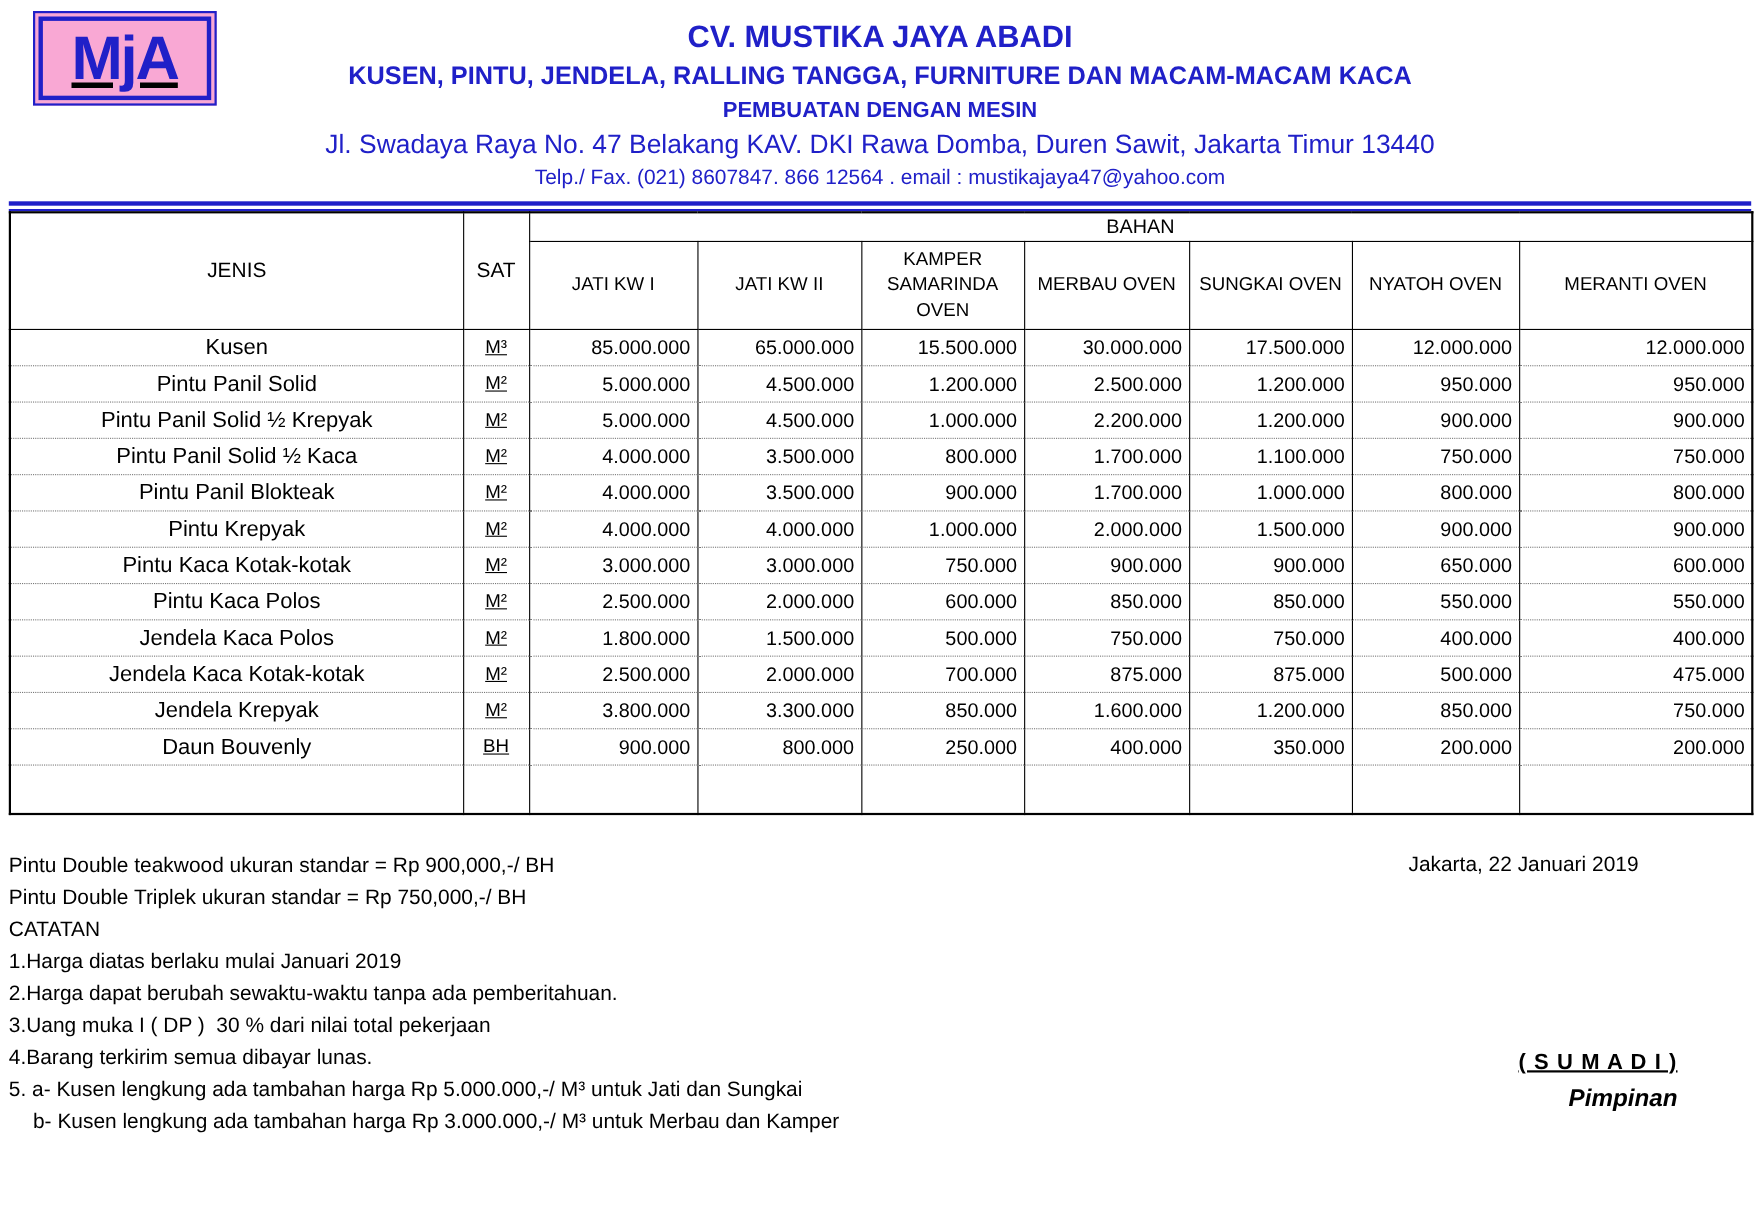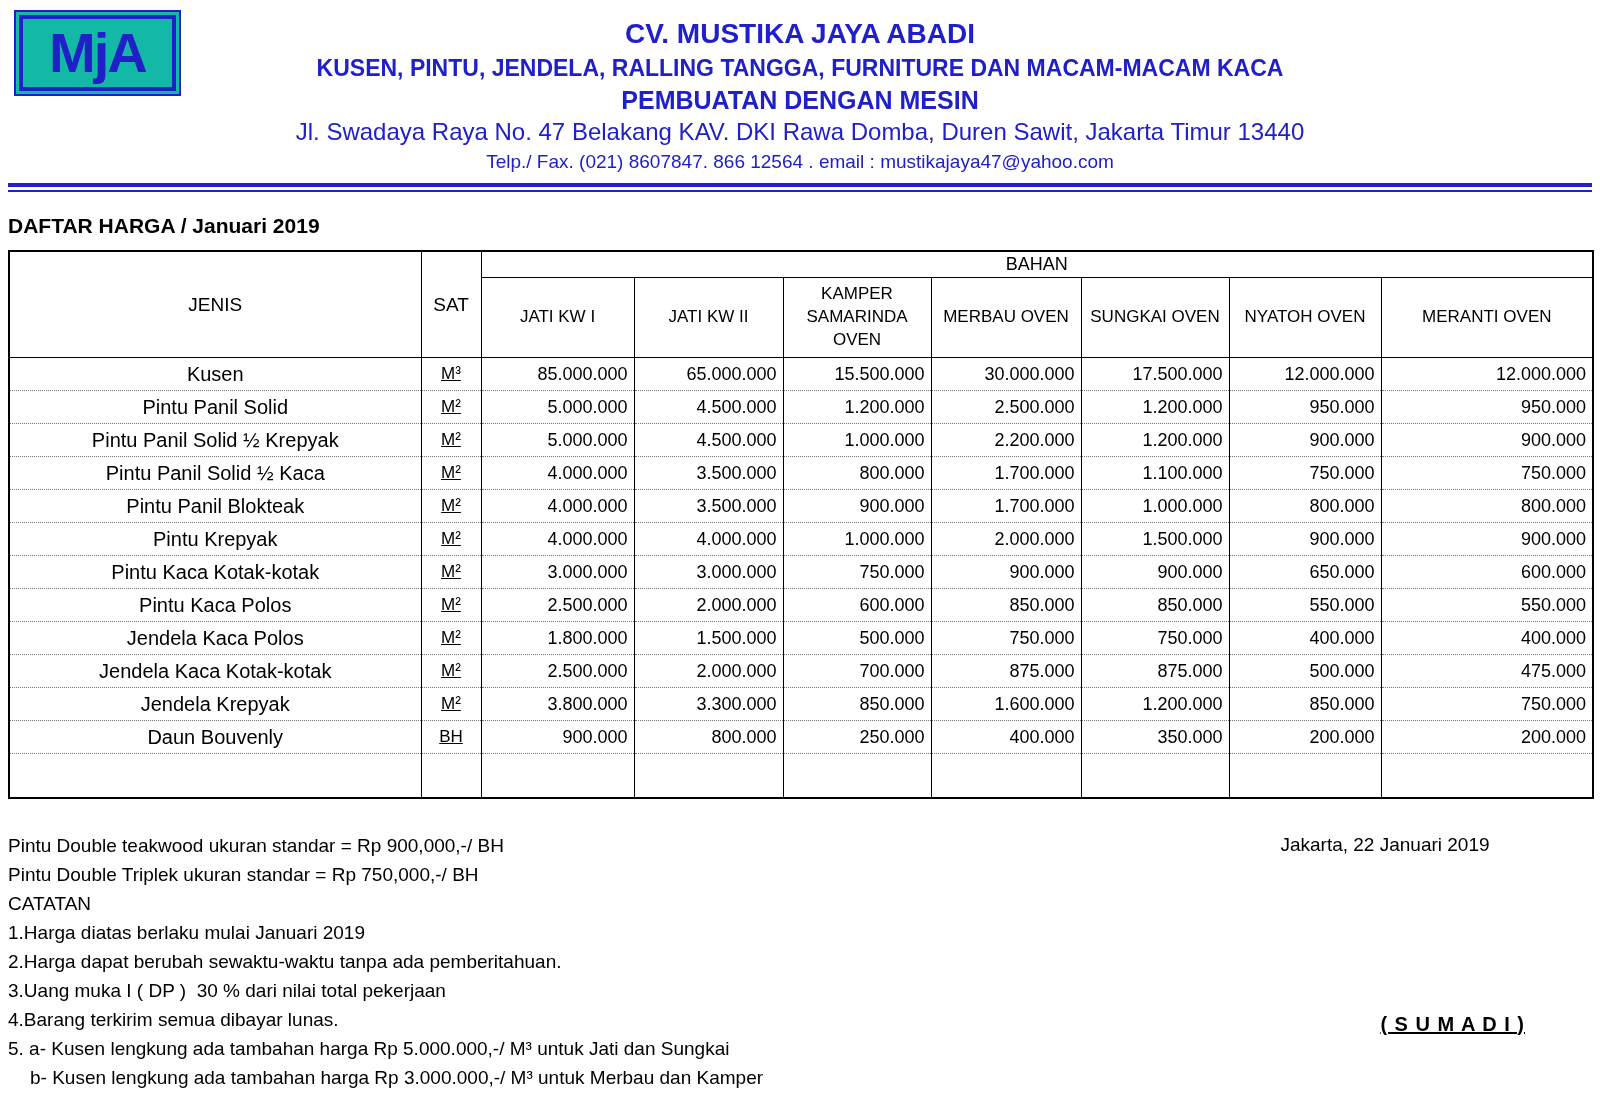--- a/index.html
+++ b/index.html
@@ -1,27 +1,27 @@
 <!DOCTYPE html>
 <html style="--accent: #2020c8;"><head>
 <meta charset="utf-8">
 <style>
   html,body{margin:0;padding:0;background:#fff;}
   body{font-family:"Liberation Sans", sans-serif;color:#000;}
   .page{position:relative;width:1600px;height:1106px;box-sizing:border-box;padding:8px;background:#fff;overflow:hidden;}
 
   
   .letterhead{position:relative;min-height:162px;}
-  .logo-outer{position:absolute;left:6px;top:2px;border:2px solid var(--accent);padding:3px;background:#14b8a6;}
+  .logo-outer{position:absolute;left:22px;top:2px;border:2px solid var(--accent);padding:3px;background:#f9a8d4;text-decoration:underline;}
   .logo-inner{border:4px solid var(--accent);padding:6px 26px;}
   .logo-text{font-size:56px;font-weight:bold;color:var(--accent);letter-spacing:-2px;line-height:1.0;display:block;}
   .head-center{text-align:center;padding-top:8px;}
   .company{color:var(--accent);font-weight:bold;font-size:28px;line-height:36px;}
   .tagline{color:var(--accent);font-weight:bold;font-size:23px;line-height:33px;}
-  .subtitle{color:var(--accent);font-weight:bold;font-size:25px;line-height:31px;text-align:center;}
+  .subtitle{color:var(--accent);font-weight:bold;font-size:20px;line-height:31px;text-align:center;}
   .address{color:var(--accent);font-size:24px;line-height:31px;}
   .contact{color:var(--accent);font-size:19px;line-height:30px;}
   .double-rule{margin-top:6px;border-top:4px solid var(--accent);border-bottom:2px solid var(--accent);height:3px;}
 
   
   .doc-title{font-size:21px;font-weight:bold;margin:22px 0 12px 0;}
 
   
   table.price-table{border-collapse:collapse;table-layout:fixed;width:1584px;border:2px solid #000;}
   .price-table th,.price-table td{box-sizing:border-box;overflow:hidden;}
@@ -60,21 +60,20 @@
       <div class="company">CV. MUSTIKA JAYA ABADI</div>
       <div class="tagline">KUSEN, PINTU, JENDELA, RALLING TANGGA, FURNITURE DAN MACAM-MACAM KACA</div>
       <div class="subtitle">PEMBUATAN DENGAN MESIN</div>
       <div class="address">Jl. Swadaya Raya No. 47 Belakang KAV. DKI Rawa Domba, Duren Sawit, Jakarta Timur 13440</div>
       <div class="contact">Telp./ Fax. (021) 8607847. 866 12564 . email : mustikajaya47@yahoo.com</div>
     </div>
   </div>
 
   <div class="double-rule"></div>
 
-  <div class="doc-title">DAFTAR HARGA / Januari 2019</div>
 
   <table class="price-table">
     <colgroup>
       <col style="width:412px">
         <col style="width:60px">
         <col style="width:153px">
         <col style="width:149px">
       <col style="width:148px">
         <col style="width:150px">
         <col style="width:148px">
@@ -253,16 +252,17 @@
     <div class="note-line">3.Uang muka I ( DP )  30 % dari nilai total pekerjaan</div>
     <div class="note-line">4.Barang terkirim semua dibayar lunas.</div>
     <div class="note-line">5. a- Kusen lengkung ada tambahan harga Rp 5.000.000,-/ M³ untuk Jati dan Sungkai</div>
     <div class="note-line note-indent">b- Kusen lengkung ada tambahan harga Rp 3.000.000,-/ M³ untuk Merbau dan Kamper</div>
 
     <div class="sig-top">
       <div class="note-line">Jakarta, 22 Januari 2019</div>
     </div>
     <div class="sig-bottom">
       <div class="sig-name">( S U M A D I )</div>
+      <div class="sig-role">Pimpinan</div>
     </div>
   </div>
 
 </div>
 
 </body></html>

